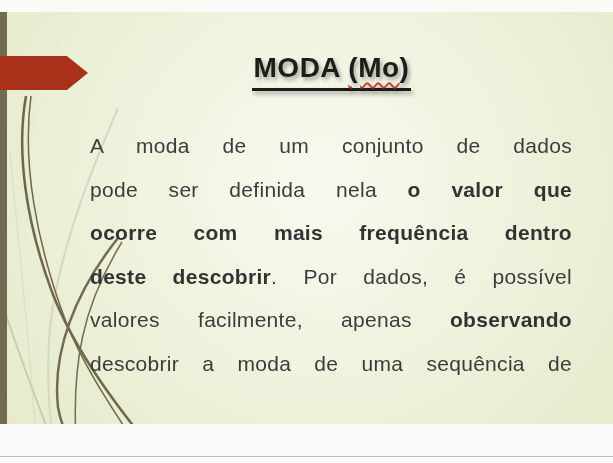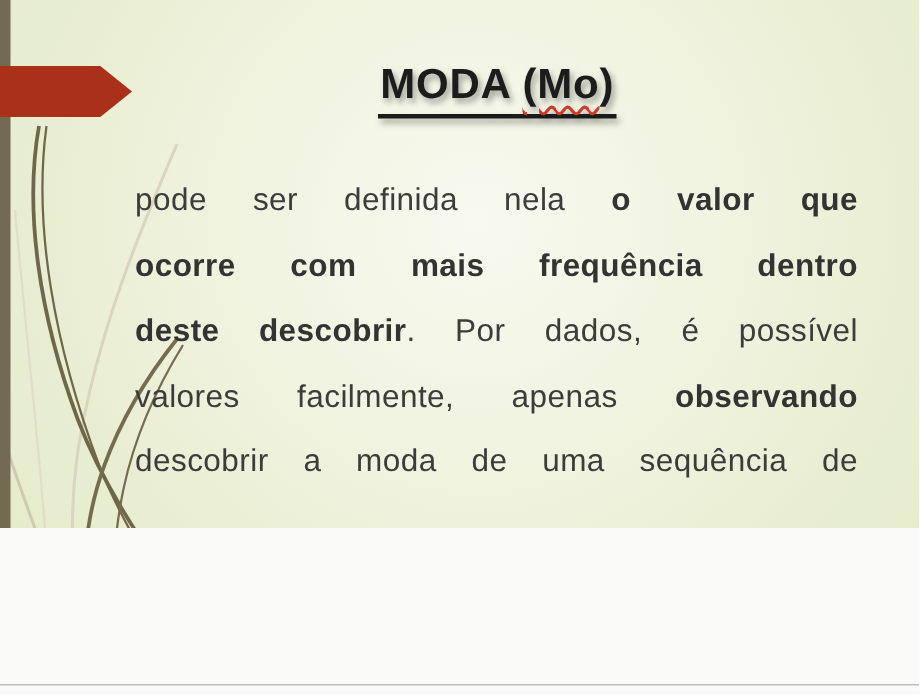--- a/index.html
+++ b/index.html
@@ -10,23 +10,23 @@
   .stage {
     position: relative;
     width: 613px;
     height: 463px;
     overflow: hidden;
     background: #fafaf8;
   }
   
   .slide {
     position: absolute;
-    left: 0; top: 0;
+    left: 0; top: 12px;
     width: 613px;
-    height: 352px;
+    height: 412px;
     background: radial-gradient(circle at 52% 42%, #f8f9f0 0%, #f0f3de 45%, #e9eed3 75%, #e5ecca 100%);
     overflow: hidden;
   }
   
   .left-bar {
     position: absolute;
     left: 0; top: 0;
     width: 7px;
     height: 456px;
     background: #736b51;
@@ -122,20 +122,21 @@
 
     <div class="left-bar"></div>
 
     <div class="arrow"></div>
 
     <div class="title-wrap">
       <span class="title-inner"><span>MODA </span><span class="misspelled">(Mo</span><span>)</span></span>
     </div>
 
     <div class="body-text">
+      <div class="tline"><span>A moda de um conjunto de dados</span><b></b><span></span></div>
       <div class="tline"><span>pode ser definida nela </span><b>o valor que</b><span></span></div>
       <div class="tline"><span></span><b>ocorre com mais frequência dentro</b><span></span></div>
       <div class="tline"><span></span><b>deste descobrir</b><span>. Por dados, é possível</span></div>
       <div class="tline"><span>valores facilmente, apenas </span><b>observando</b><span></span></div>
       <div class="tline"><span>descobrir a moda de uma sequência de</span><b></b><span></span></div>
     </div>
 
   </div>
 
   <div class="bottom-strip"></div>

